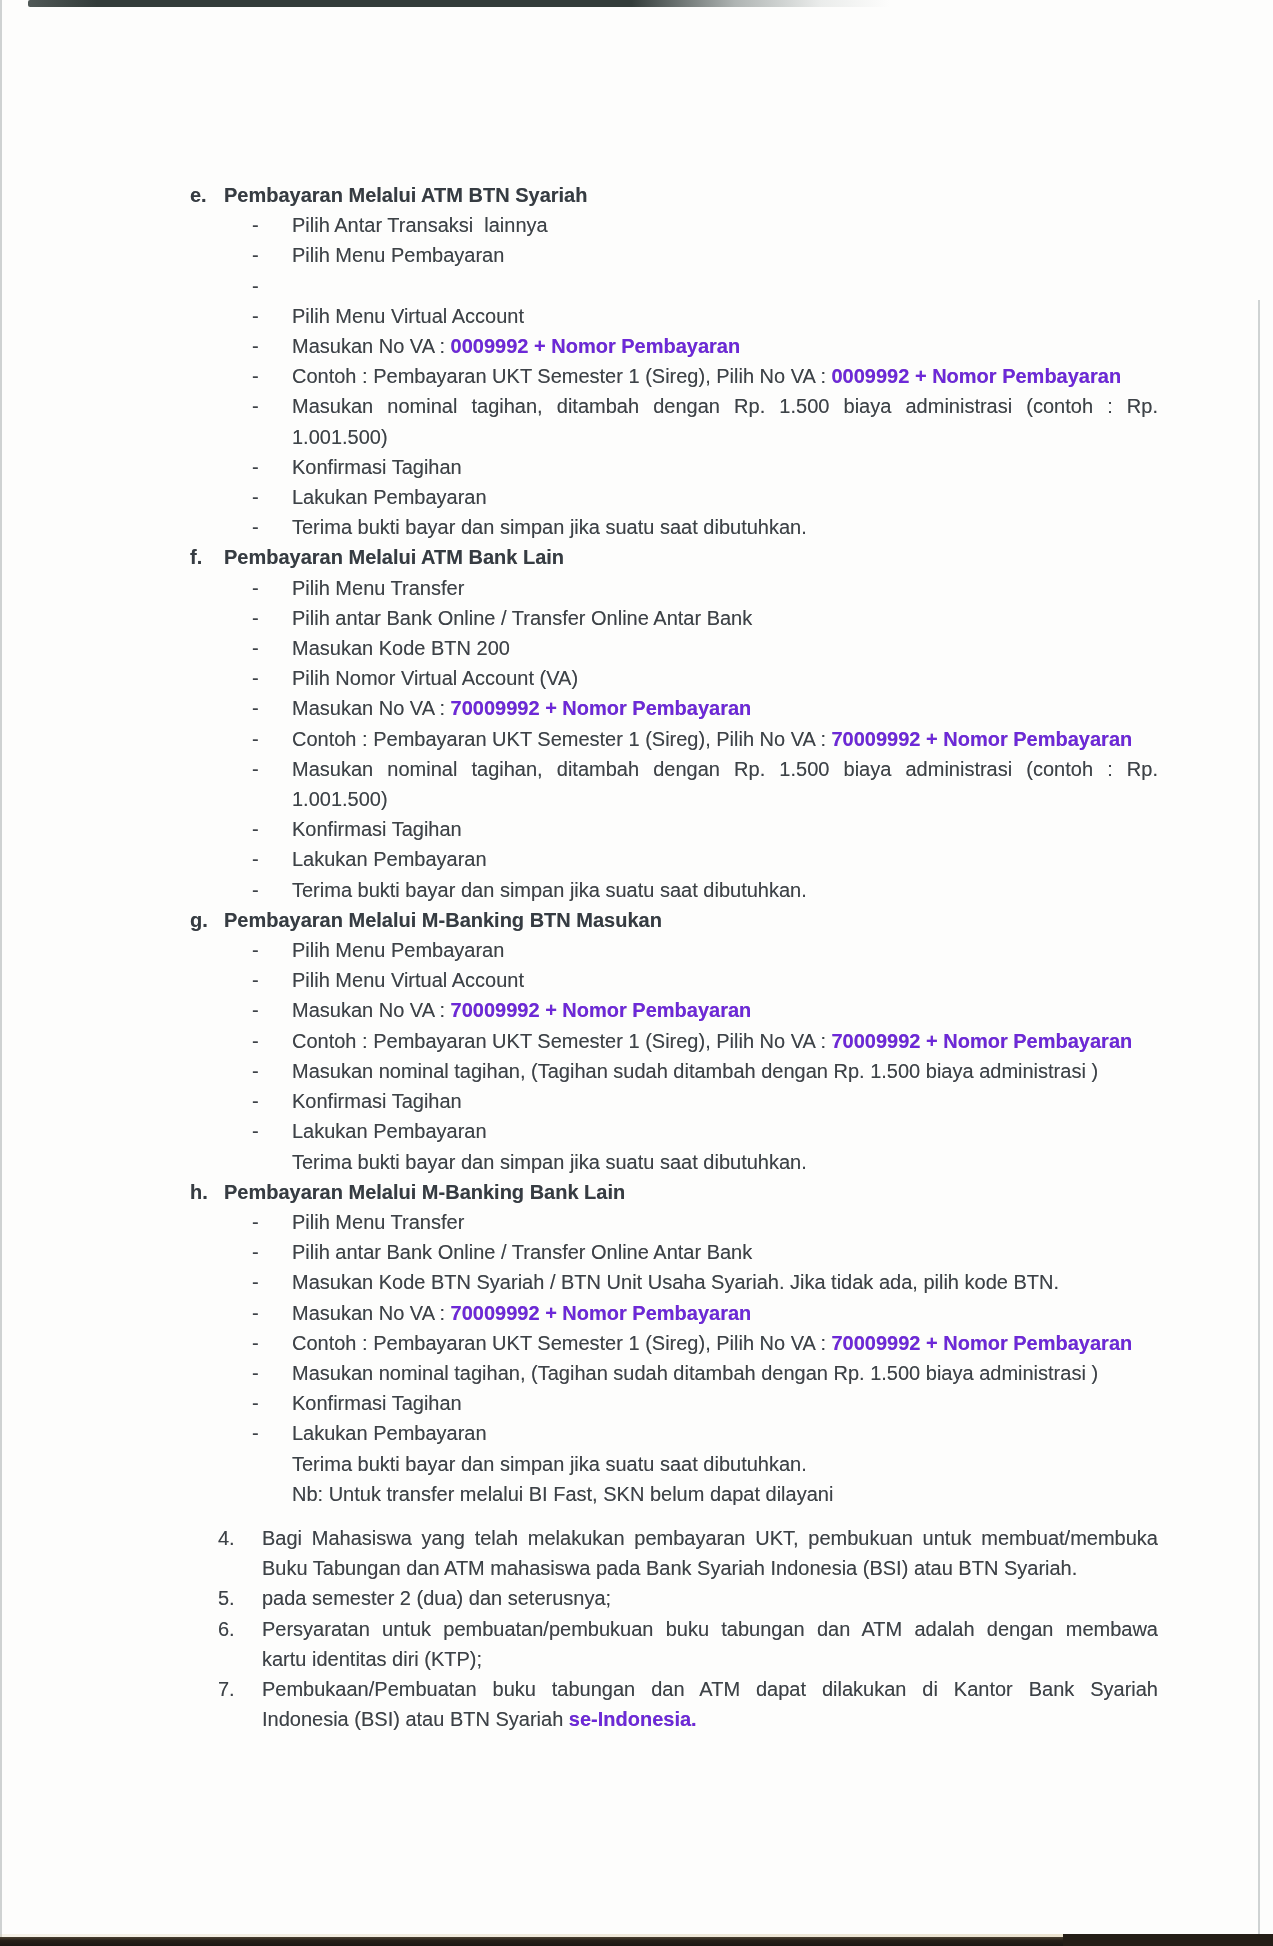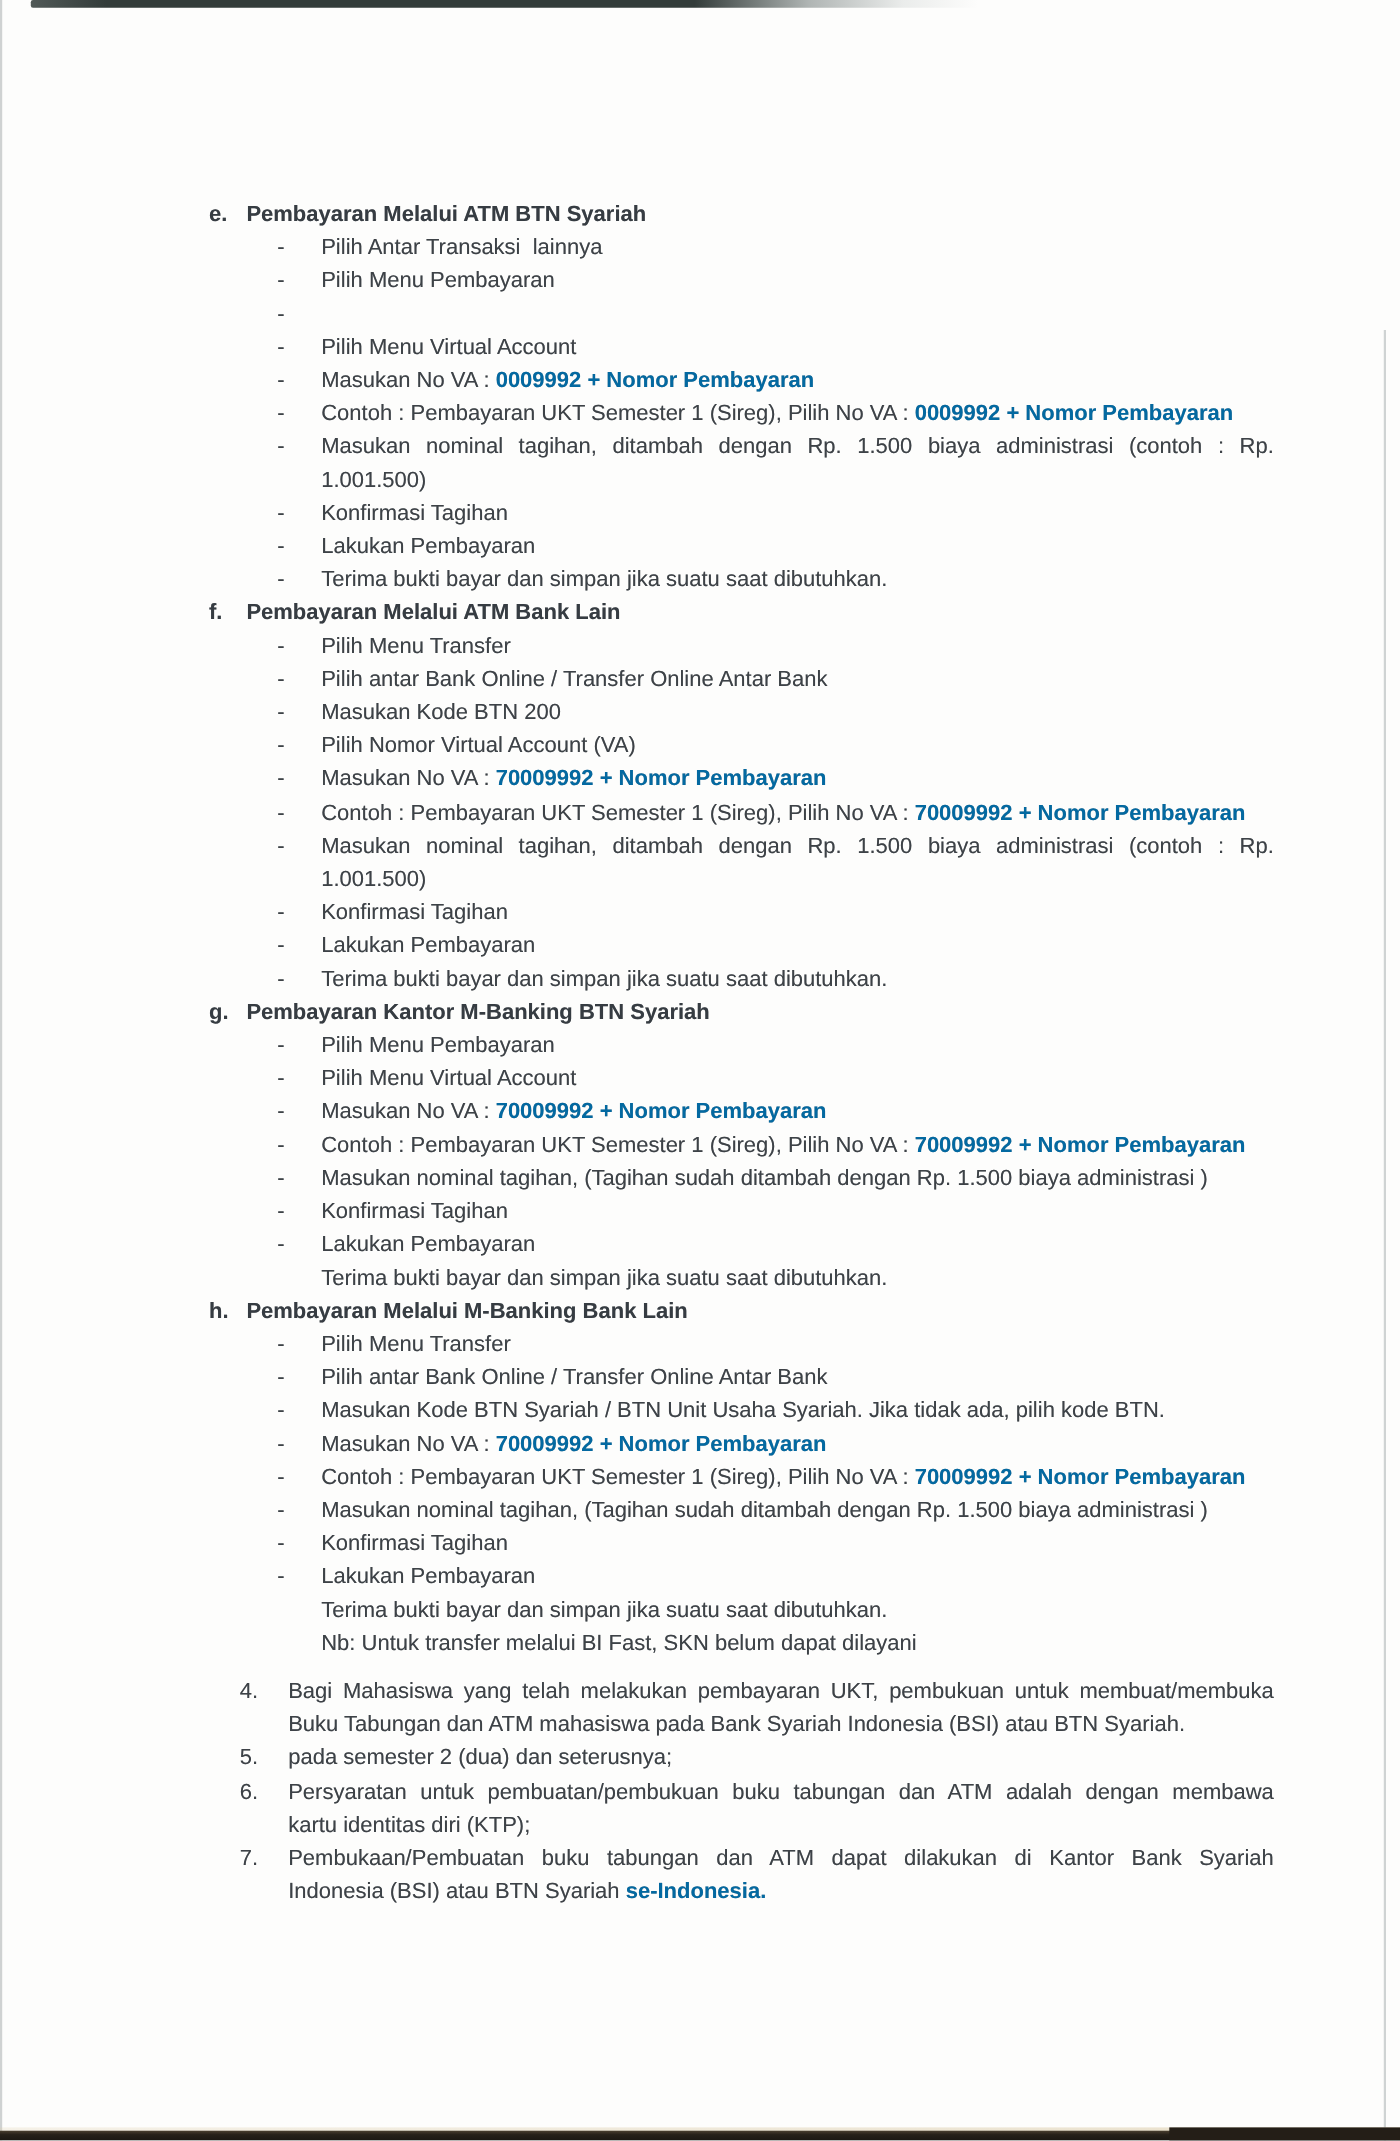--- a/index.html
+++ b/index.html
@@ -54,21 +54,21 @@
   .sec-label { flex:0 0 34px; }
   .sec-title { flex:1; white-space:pre-wrap; }
   .item { display:flex; }
   .dash-col { flex:0 0 40px; margin-left:62px; }
   .item-text { flex:1; white-space:pre-wrap; }
   .num-item { display:flex; }
   .num-label { flex:0 0 44px; margin-left:28px; }
   .num-text { flex:1; white-space:pre-wrap; }
   #numbered { margin-top:14px; }
   .spread { text-align:justify; text-align-last:justify; }
-  .b { font-weight:700; color:#0369a1; }
+  .b { font-weight:700; color:#6d28d9; }
 </style>
 </head>
 <body>
 
 <div class="page">
   <div class="artifact-top"></div>
   <div class="artifact-left"></div>
   <div class="artifact-right"></div>
 
   <div class="content">
@@ -160,21 +160,21 @@
             <div class="item-text"><div><span>Lakukan Pembayaran</span></div></div>
           </div>
           <div class="item">
             <span class="dash-col">-</span>
             <div class="item-text"><div><span>Terima bukti bayar dan simpan jika suatu saat dibutuhkan.</span></div></div>
           </div>
         </div>
         <div class="section">
           <div class="section-heading">
             <span class="sec-label">g.</span>
-            <span class="sec-title">Pembayaran Kantor M-Banking BTN Syariah</span>
+            <span class="sec-title">Pembayaran Melalui M-Banking BTN Masukan</span>
           </div>
           <div class="item">
             <span class="dash-col">-</span>
             <div class="item-text"><div><span>Pilih Menu Pembayaran</span></div></div>
           </div>
           <div class="item">
             <span class="dash-col">-</span>
             <div class="item-text"><div><span>Pilih Menu Virtual Account</span></div></div>
           </div>
           <div class="item">

